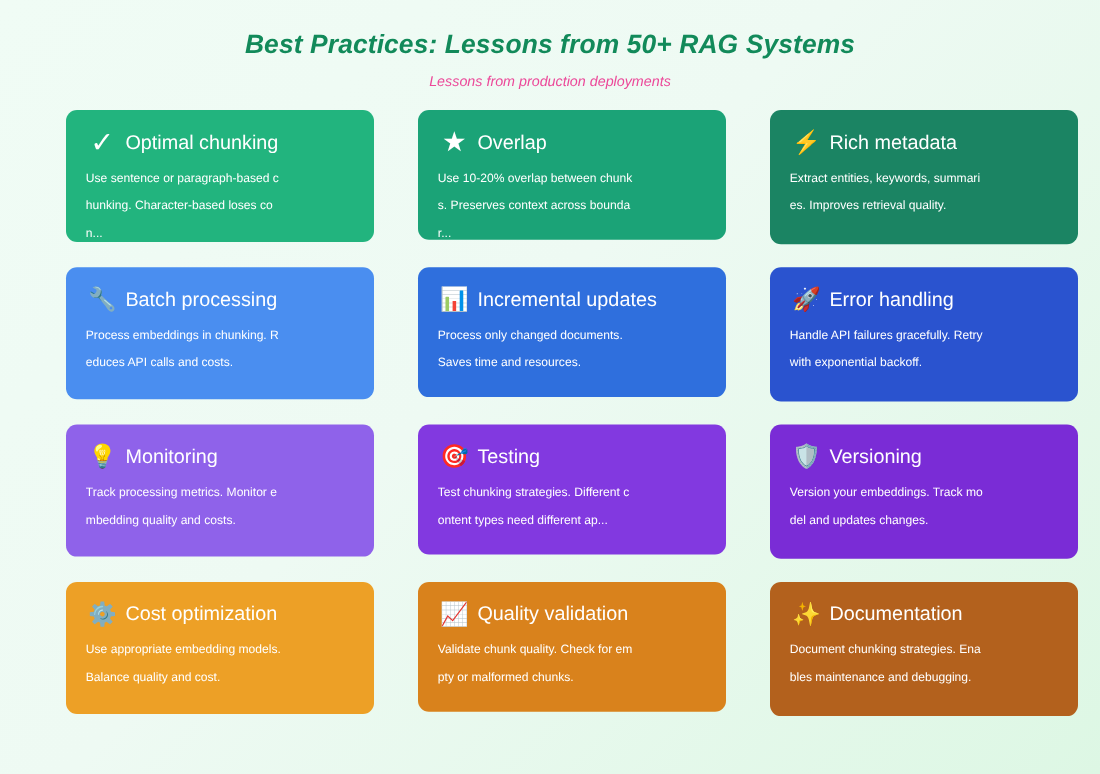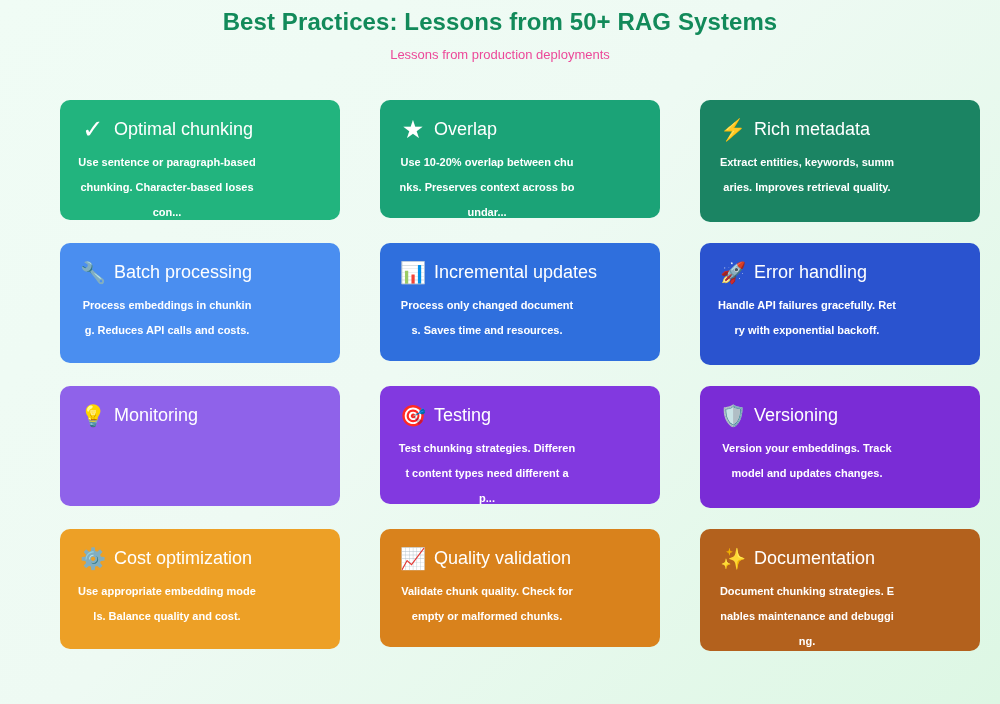--- a/index.html
+++ b/index.html
@@ -18,21 +18,22 @@
   .page {
     width: 1000px;
     height: 704px;
     box-sizing: border-box;
     position: relative;
   }
 
   
   .header {
     text-align: center;
-    padding-top: 6px;
+    padding-top: 25px;
+    font-style: italic;
   }
   .page-title {
     margin: 0;
     font-size: 24px;
     font-weight: bold;
     color: #128a5a;
     letter-spacing: 0.1px;
     line-height: 32px;
   }
   .page-subtitle {
@@ -94,27 +95,26 @@
   }
   .card-title {
     font-size: 18px;
     font-weight: normal;
     color: #ffffff;
     line-height: 20px;
     white-space: nowrap;
   }
   .card-desc {
     font-size: 11px;
-    font-weight: bold;
+    font-weight: normal;
     color: #ffffff;
     line-height: 25px;
     width: 178px;
     word-break: break-all;
     overflow-wrap: anywhere;
-    text-align: center;
   }
 </style>
 </head>
 <body>
 
 <div class="page">
 
   <div class="header">
     <h1 class="page-title">Best Practices: Lessons from 50+ RAG Systems</h1>
     <p class="page-subtitle">Lessons from production deployments</p>
@@ -161,20 +161,21 @@
           <span class="card-icon">🚀</span>
           <span class="card-title">Error handling</span>
         </div>
         <div class="card-desc">Handle API failures gracefully. Retry with exponential backoff.</div>
       </div>
       <div class="card col-1" style="background: rgb(143, 98, 234);">
         <div class="card-head">
           <span class="card-icon">💡</span>
           <span class="card-title">Monitoring</span>
         </div>
+        <div class="card-desc">Track processing metrics. Monitor embedding quality and costs.</div>
       </div>
       <div class="card col-2" style="background: rgb(130, 57, 224);">
         <div class="card-head">
           <span class="card-icon">🎯</span>
           <span class="card-title">Testing</span>
         </div>
         <div class="card-desc">Test chunking strategies. Different content types need different ap...</div>
       </div>
       <div class="card col-3" style="background: rgb(122, 44, 214);">
         <div class="card-head">

